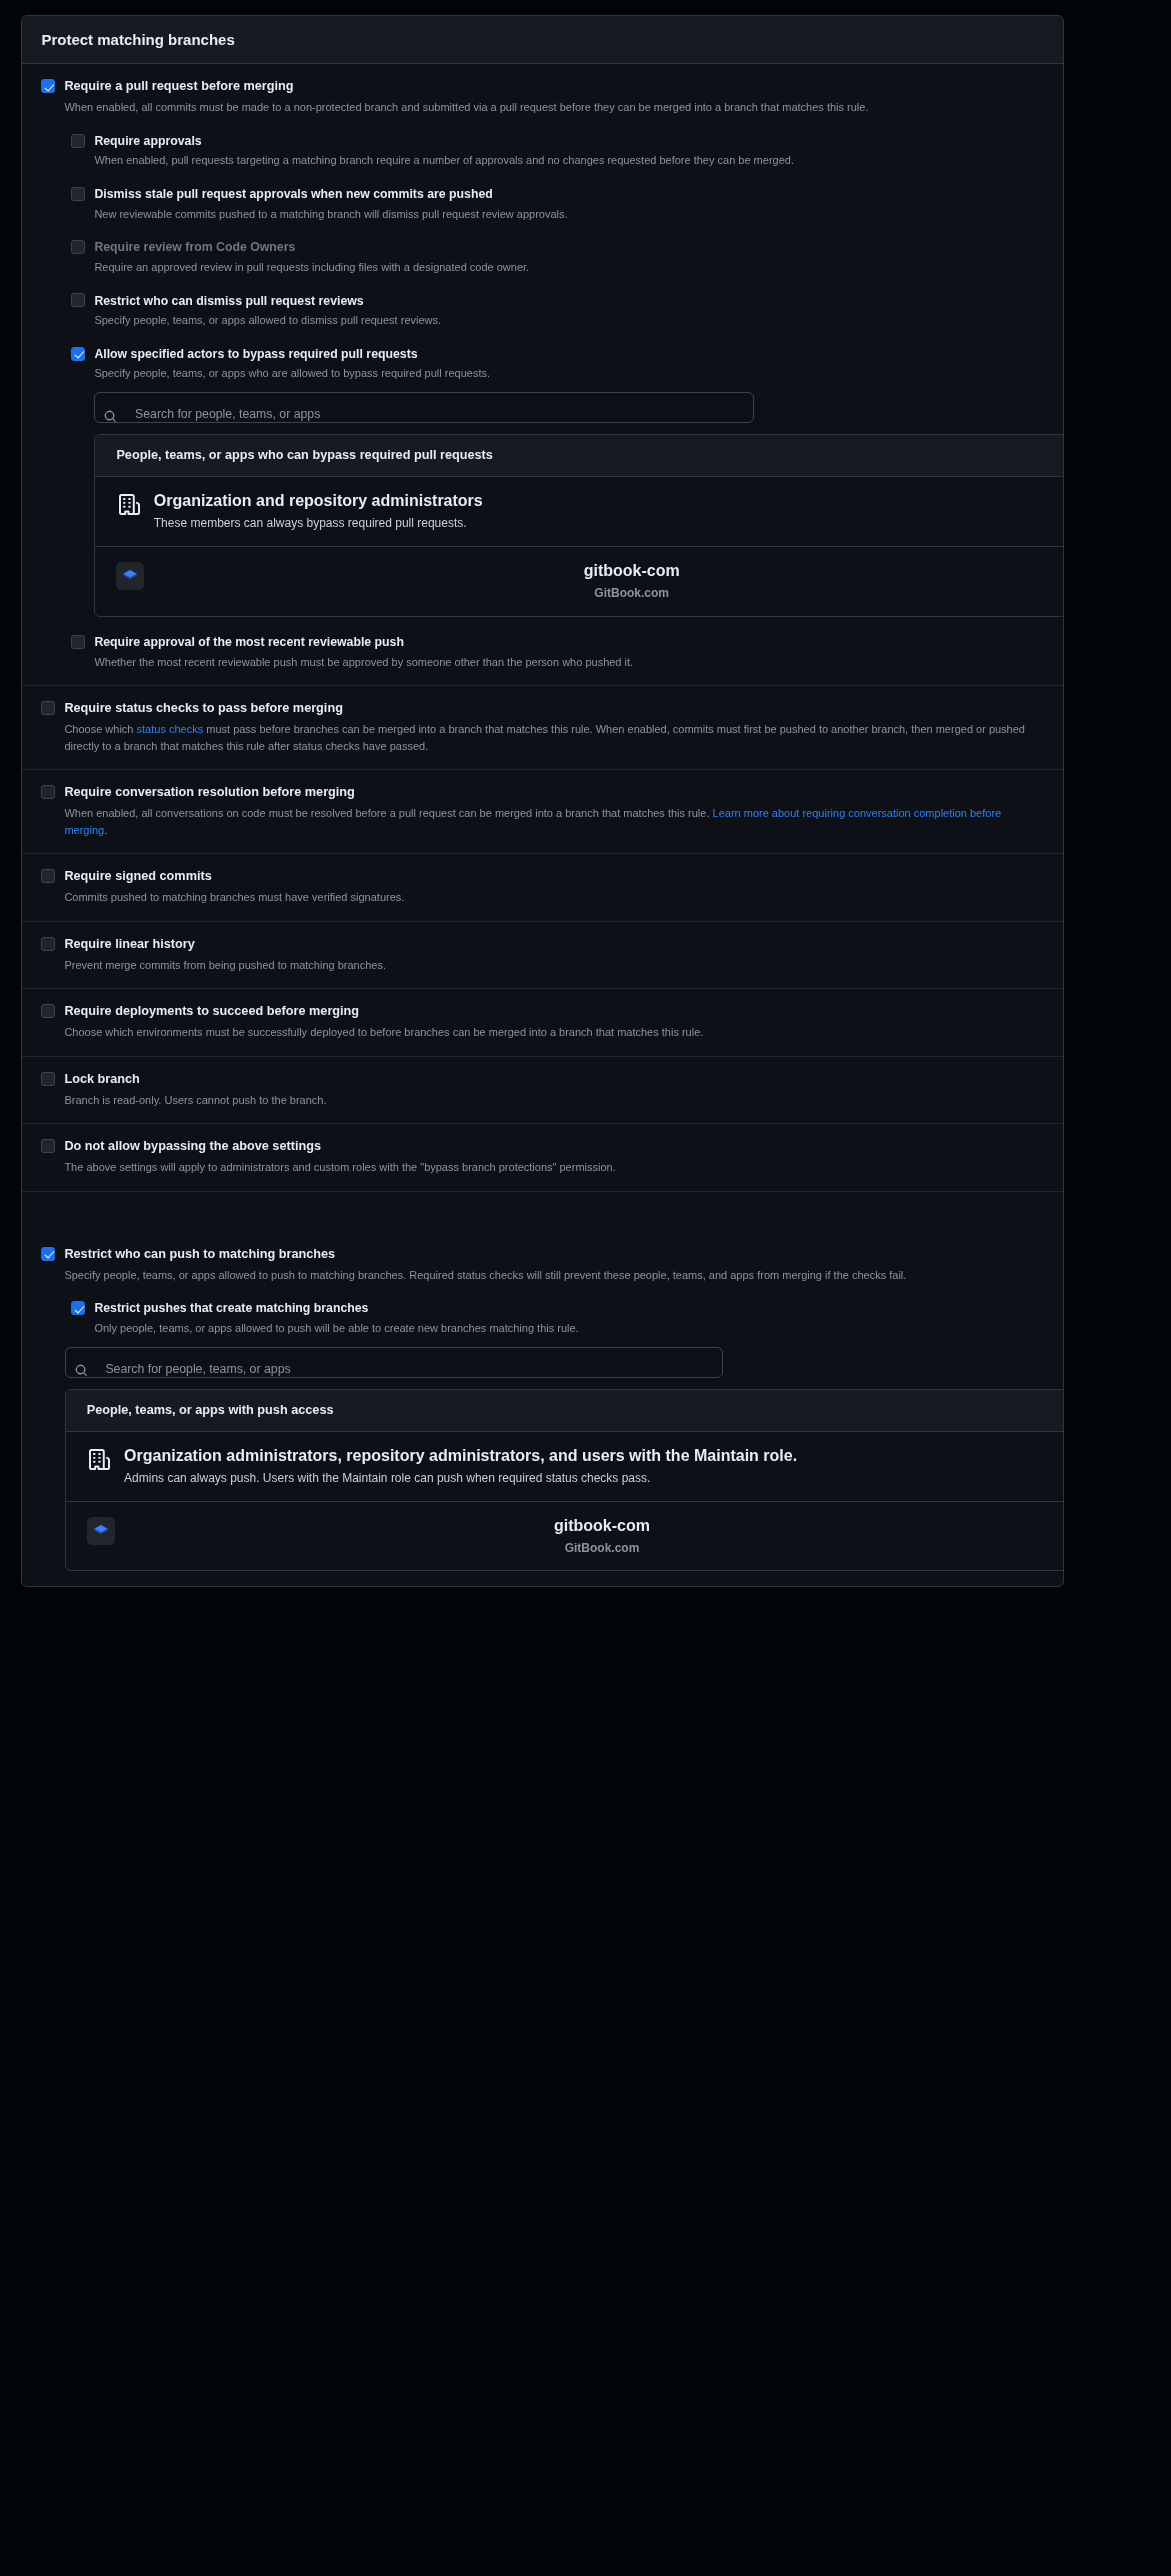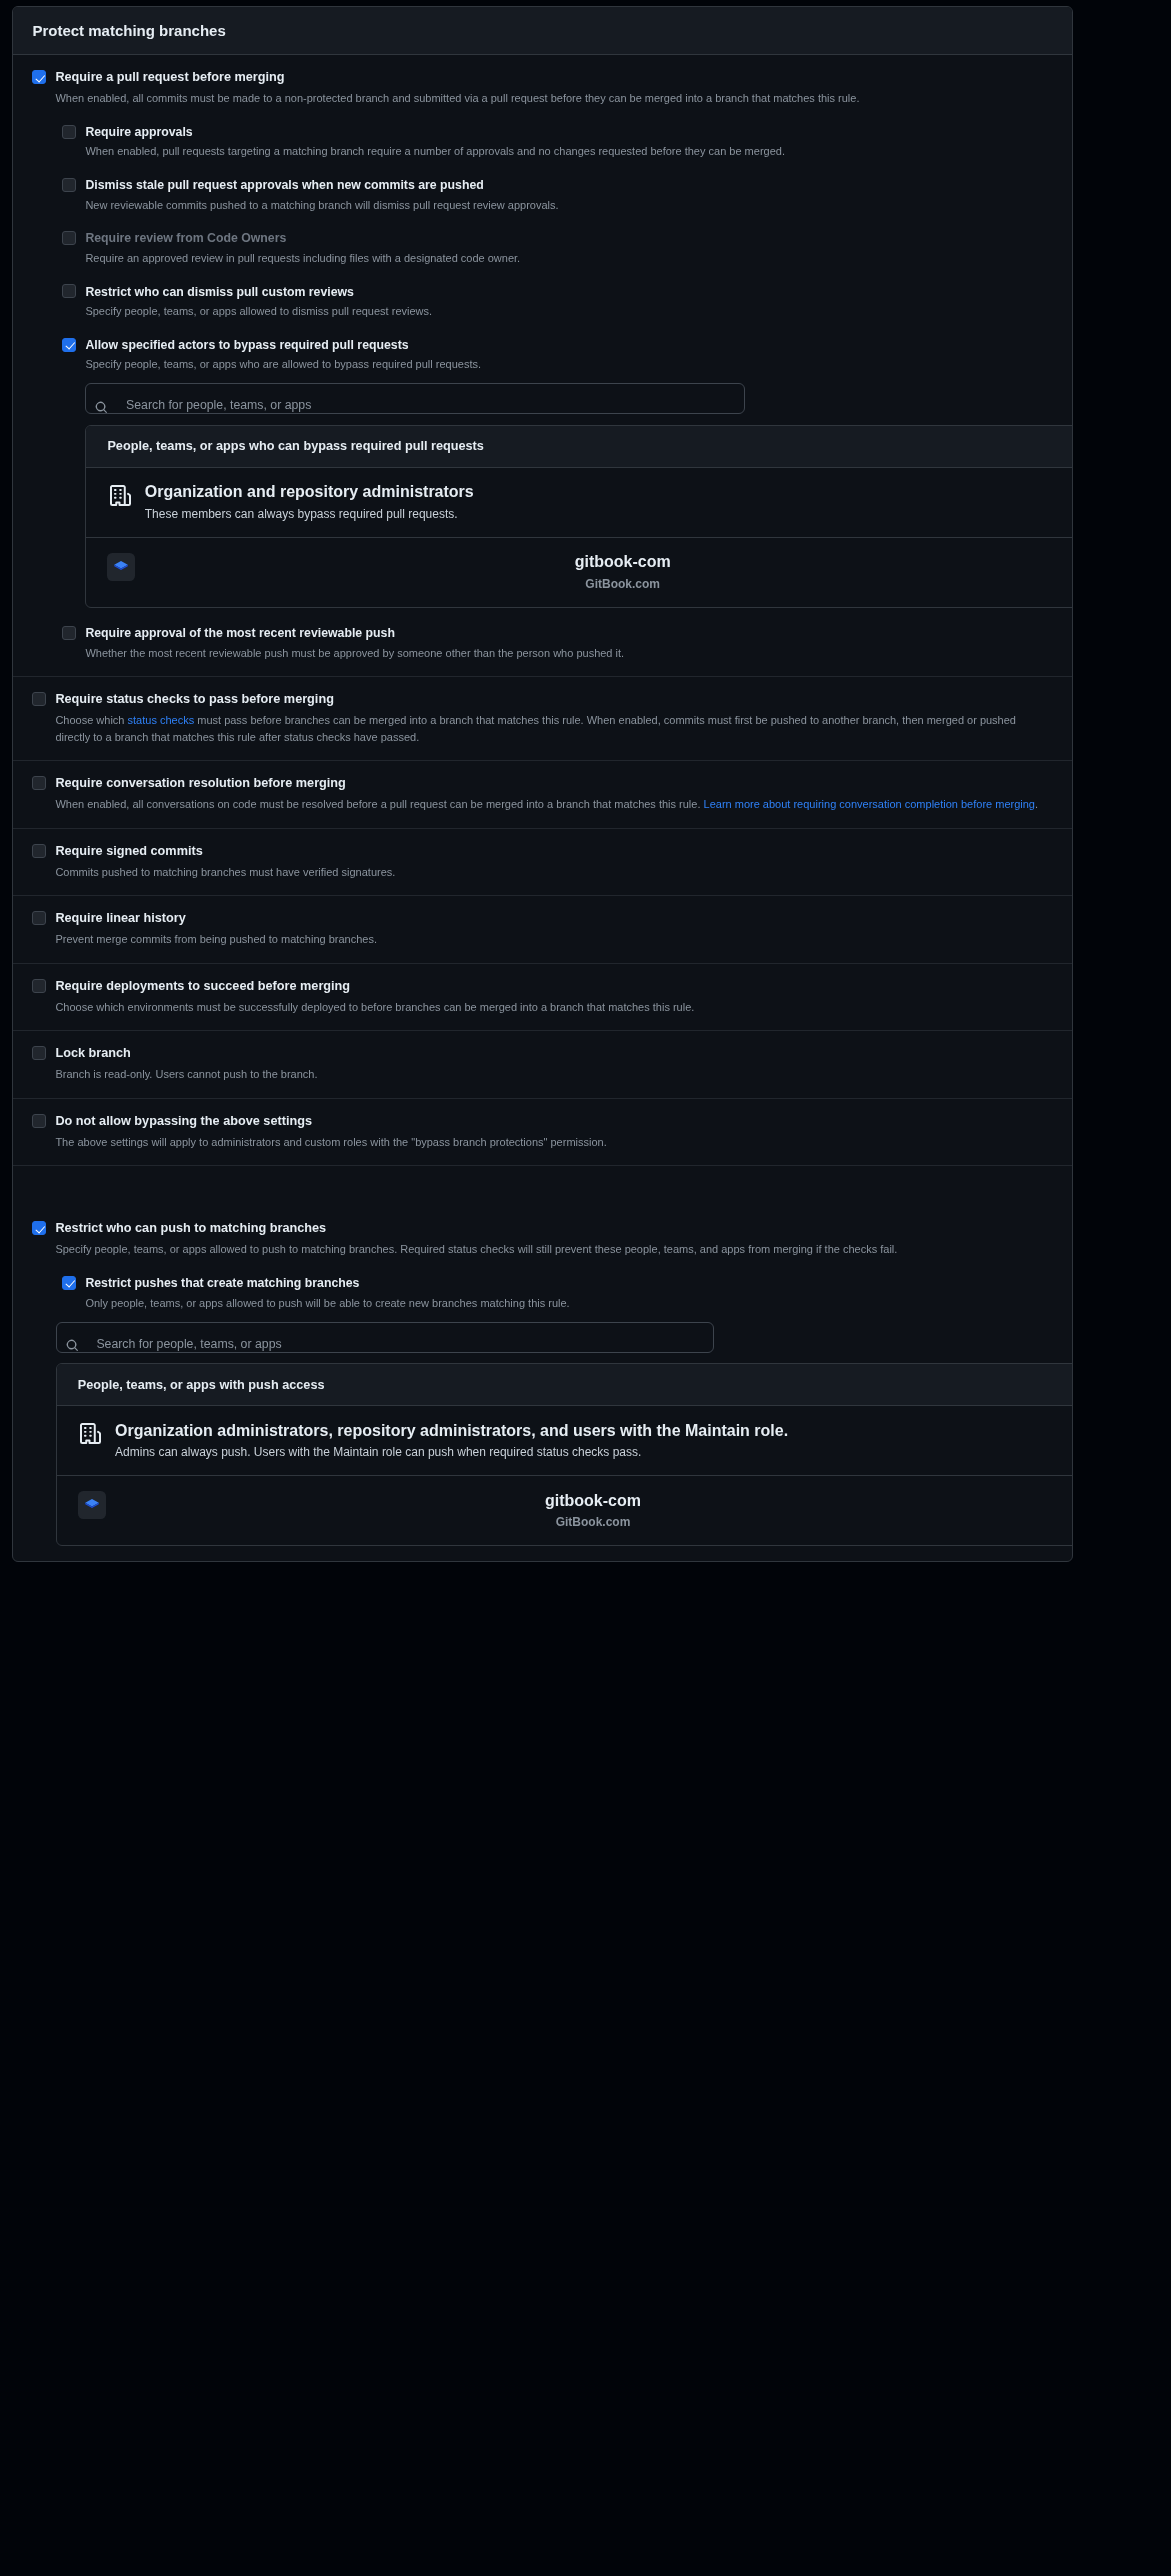--- a/index.html
+++ b/index.html
@@ -21,21 +21,21 @@
   *{box-sizing:border-box;}
   html,body{margin:0;padding:0;background:#010409;}
   body{
     font-family:"Liberation Sans", sans-serif;
     color:var(--text);
     -webkit-font-smoothing:antialiased;
   }
   .page{
     width:1085px;
     background:#010409;
-    padding:0;
+    padding:9px;
   }
   .panel{
     margin:6px 12px 0 12px;
     border:0.7px solid var(--border);
     border-radius:6px;
     background:var(--panel);
     overflow:hidden;
   }
   .panel-header{
     background:var(--header-bg);
@@ -227,21 +227,21 @@
               <div class="lbl disabled">Require review from Code Owners</div>
               <div class="desc">Require an approved review in pull requests including files with a designated code owner.</div>
             </div>
           </div>
         </div>
 
         <div class="sub">
           <div class="row">
             <div class="cb dim"></div>
             <div style="flex:1">
-              <div class="lbl">Restrict who can dismiss pull custom reviews</div>
+              <div class="lbl">Restrict who can dismiss pull request reviews</div>
               <div class="desc">Specify people, teams, or apps allowed to dismiss pull request reviews.</div>
             </div>
           </div>
         </div>
 
         <div class="sub">
           <div class="row">
             <div class="cb checked"></div>
             <div style="flex:1">
               <div class="lbl">Allow specified actors to bypass required pull requests</div>

